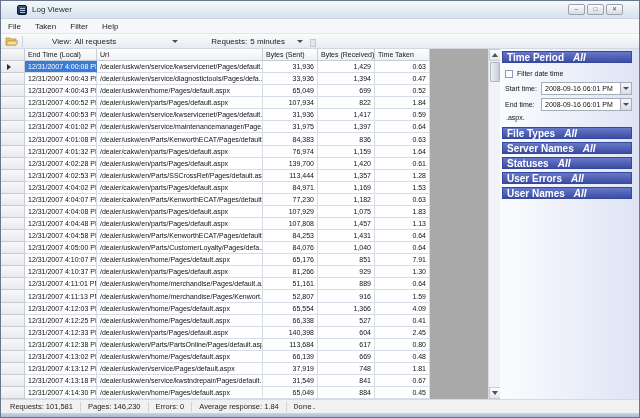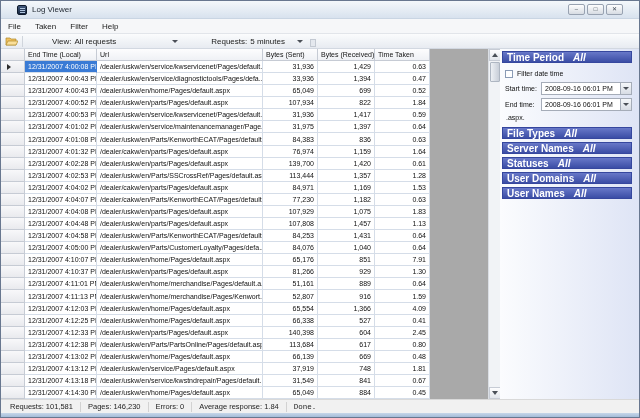--- a/index.html
+++ b/index.html
@@ -426,21 +426,21 @@
           </div>
           <div class="p-bar">
             <span>Server Names</span>
             <span class="p-badge">All</span>
           </div>
           <div class="p-bar">
             <span>Statuses</span>
             <span class="p-badge">All</span>
           </div>
           <div class="p-bar">
-            <span>User Domains</span>
+            <span>User Errors</span>
             <span class="p-badge">All</span>
           </div>
           <div class="p-bar">
             <span>User Names</span>
             <span class="p-badge">All</span>
           </div>
         </div>
     </div>
   </div>
 

